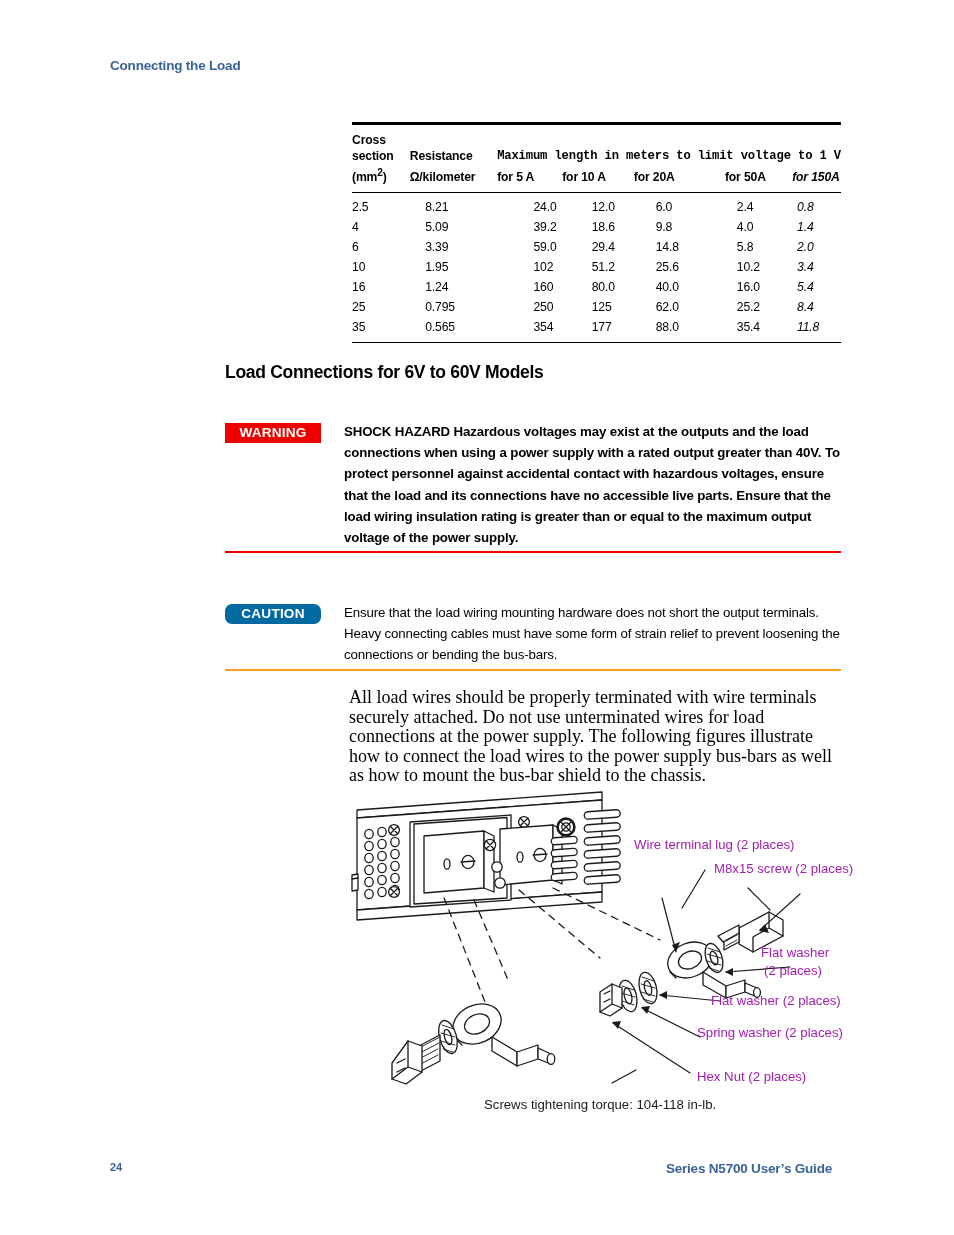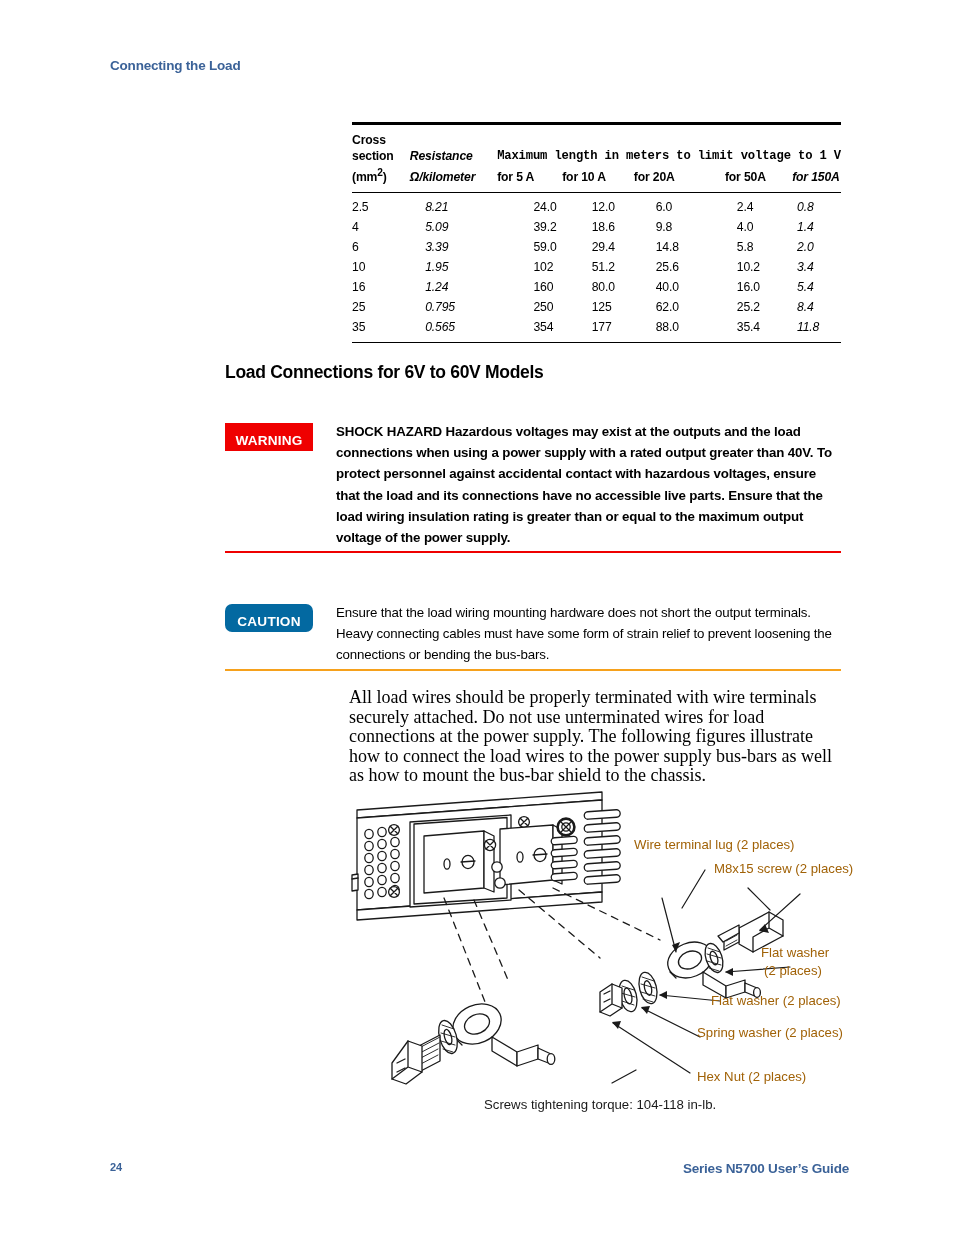--- a/index.html
+++ b/index.html
@@ -58,21 +58,21 @@
     line-height: 16.4px;
   }
   table.tbl td {
     text-align: left;
     padding: 0;
     line-height: 19.9px;
     font-weight: normal;
   }
   .hdr-pad { height: 7px; }
   .col-a { width: 76px; }
-  .col-b { width: 112px; font-style: italic; }
+  .col-b { width: 112px; }
   .col-c { width: 60px; }
   .col-d { width: 66px; }
   .col-e { width: 84px; }
   .col-f { width: 62px; }
   .col-g { width: 45px; font-style: italic; }
   .span-head {
     font-weight: bold;
     white-space: nowrap;
     font-family: Liberation Mono, monospace;
   }
@@ -94,27 +94,27 @@
     position: absolute;
     left: 225px;
     width: 616px;
   }
   .admon-row {
     display: flex;
     align-items: flex-start;
   }
   .badge {
     flex: 0 0 auto;
-    width: 88px;
+    width: 96px;
     text-align: center;
     color: #ffffff;
     font-weight: bold;
     font-size: 13.6px;
     letter-spacing: 0.2px;
-    padding: 10px 0 3px 0;
+    padding: 2px 0 3px 0;
     margin-top: 2px;
   }
   .badge-warning { background: #ef0000; }
   .badge-caution { background: #0369a1; border-radius: 7px; }
   .admon-body {
     flex: 1 1 auto;
     margin-left: 23px;
     font-size: 13.3px;
     line-height: 21.2px;
     letter-spacing: -0.15px;
@@ -147,21 +147,21 @@
     top: 780px;
     width: 954px;
     height: 345px;
   }
   .figure svg { display: block; }
   .fig-label {
     position: absolute;
     font-family: "Liberation Sans", sans-serif;
     font-size: 13.2px;
     white-space: nowrap;
-    color: #a16207;
+    color: #a21caf;
   }
   .torque-note {
     position: absolute;
     left: 484px;
     top: 1097px;
     font-size: 13.2px;
     color: #1a1a1a;
     white-space: nowrap;
   }
 
@@ -170,21 +170,21 @@
     position: absolute;
     left: 110px;
     top: 1161px;
     font-size: 11px;
     font-weight: bold;
     color: #3b6298;
     text-align: right;
   }
   .footer-title {
     position: absolute;
-    right: 105px;
+    right: 122px;
     top: 1161px;
     font-size: 13.5px;
     font-weight: bold;
     color: #3b6298;
     letter-spacing: -0.2px;
   }
 </style>
 </head>
 <body>
 

